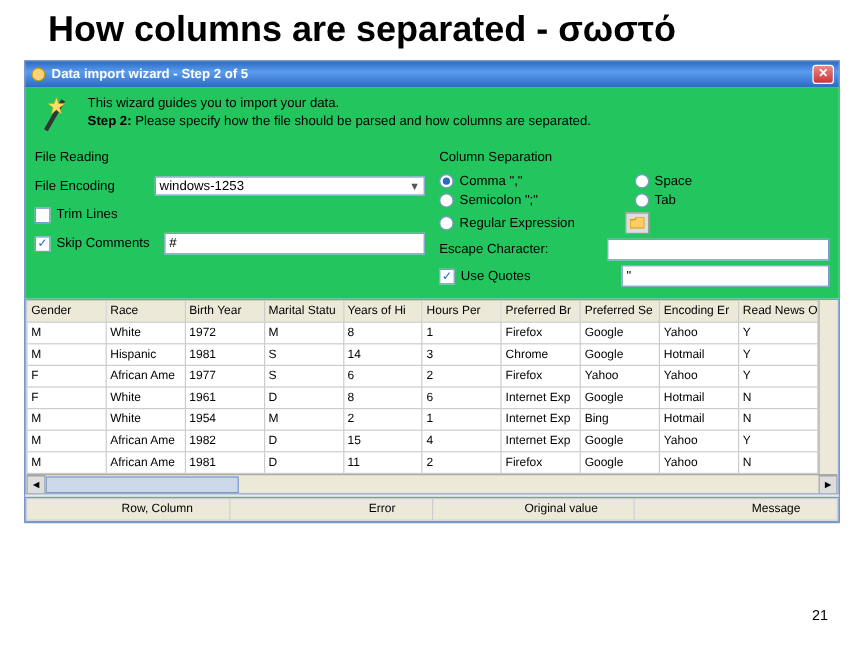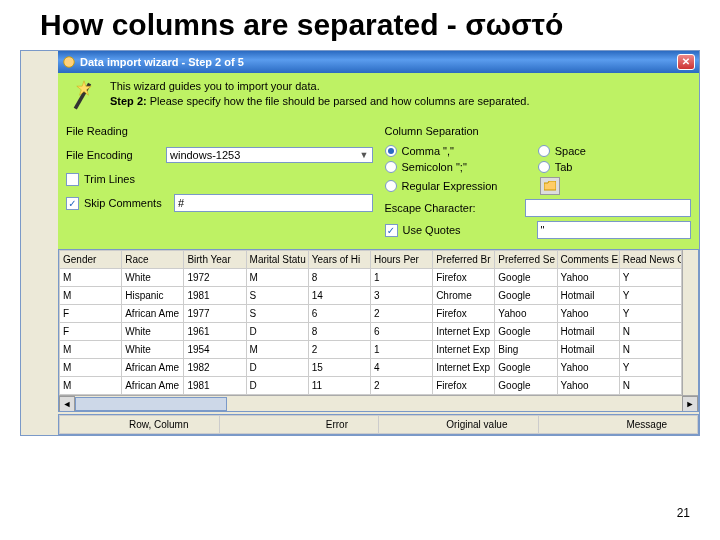--- a/index.html
+++ b/index.html
@@ -1,23 +1,23 @@
 <!DOCTYPE html>
 <html><head>
 <meta charset="utf-8">
 <style>
   * { box-sizing: border-box; margin: 0; padding: 0; font-family: Arial, sans-serif; }
   body { width: 720px; height: 540px; background: white; position: relative; }
   .slide-title { font-size: 30px; font-weight: bold; padding: 8px 30px 8px 40px; }
-  .window { margin: 0 20px; border: 1px solid #7a99c8; background: #ece9d8; width: 680px; padding-left: 37px; }
+  .window { margin: 0 20px; border: 1px solid #7a99c8; background: #ece9d8; width: 680px; }
   .titlebar { background: linear-gradient(to bottom, #2a6ac1, #5a9cee 40%, #2a6ac1); height: 22px; display: flex; align-items: center; padding: 0 4px; color: white; font-size: 11px; font-weight: bold; }
   .titlebar-icon { width: 14px; height: 14px; margin-right: 4px; }
   .titlebar-text { flex: 1; }
   .close-btn { width: 18px; height: 16px; background: linear-gradient(#e88, #c33); border: 1px solid #fff; border-radius: 3px; color: white; font-size: 10px; text-align: center; line-height: 14px; cursor: pointer; }
-  .body-area { padding: 6px 8px; font-size: 11px; background: #bef264; }
+  .body-area { padding: 6px 8px; font-size: 11px; background: #22c55e; }
   .intro { display: flex; gap: 8px; margin-bottom: 6px; }
   .wand { width: 36px; height: 36px; }
   .intro-text { font-size: 11px; line-height: 1.4; }
   .config { display: flex; gap: 12px; }
   .config-col { flex: 1; min-width: 0; }
   .row { display: flex; align-items: center; margin-bottom: 4px; min-height: 20px; }
   .row-label { font-size: 11px; flex: 0 0 100px; }
   .input-box { border: 1px solid #7a99c8; background: white; height: 18px; font-size: 11px; padding: 0 3px; flex: 1; }
   .select-box { border: 1px solid #7a99c8; background: white; height: 16px; font-size: 11px; flex: 1; display: flex; align-items: center; padding: 0 3px; justify-content: space-between; }
   .select-arrow { font-size: 9px; color: #555; }
@@ -148,21 +148,21 @@
           <thead>
               <tr id="preview-head">
                 <th>Gender</th>
                 <th>Race</th>
                 <th>Birth Year</th>
                 <th>Marital Statu</th>
                 <th>Years of Hi</th>
                 <th>Hours Per</th>
                 <th>Preferred Br</th>
                 <th>Preferred Se</th>
-                <th>Comments Er</th>
+                <th>Encoding Er</th>
                 <th>Read News O</th>
               </tr>
             </thead>
           <tbody id="preview-body">
               <tr>
                 <td>M</td>
                 <td>White</td>
                 <td>1972</td>
                 <td>M</td>
                 <td>8</td>

